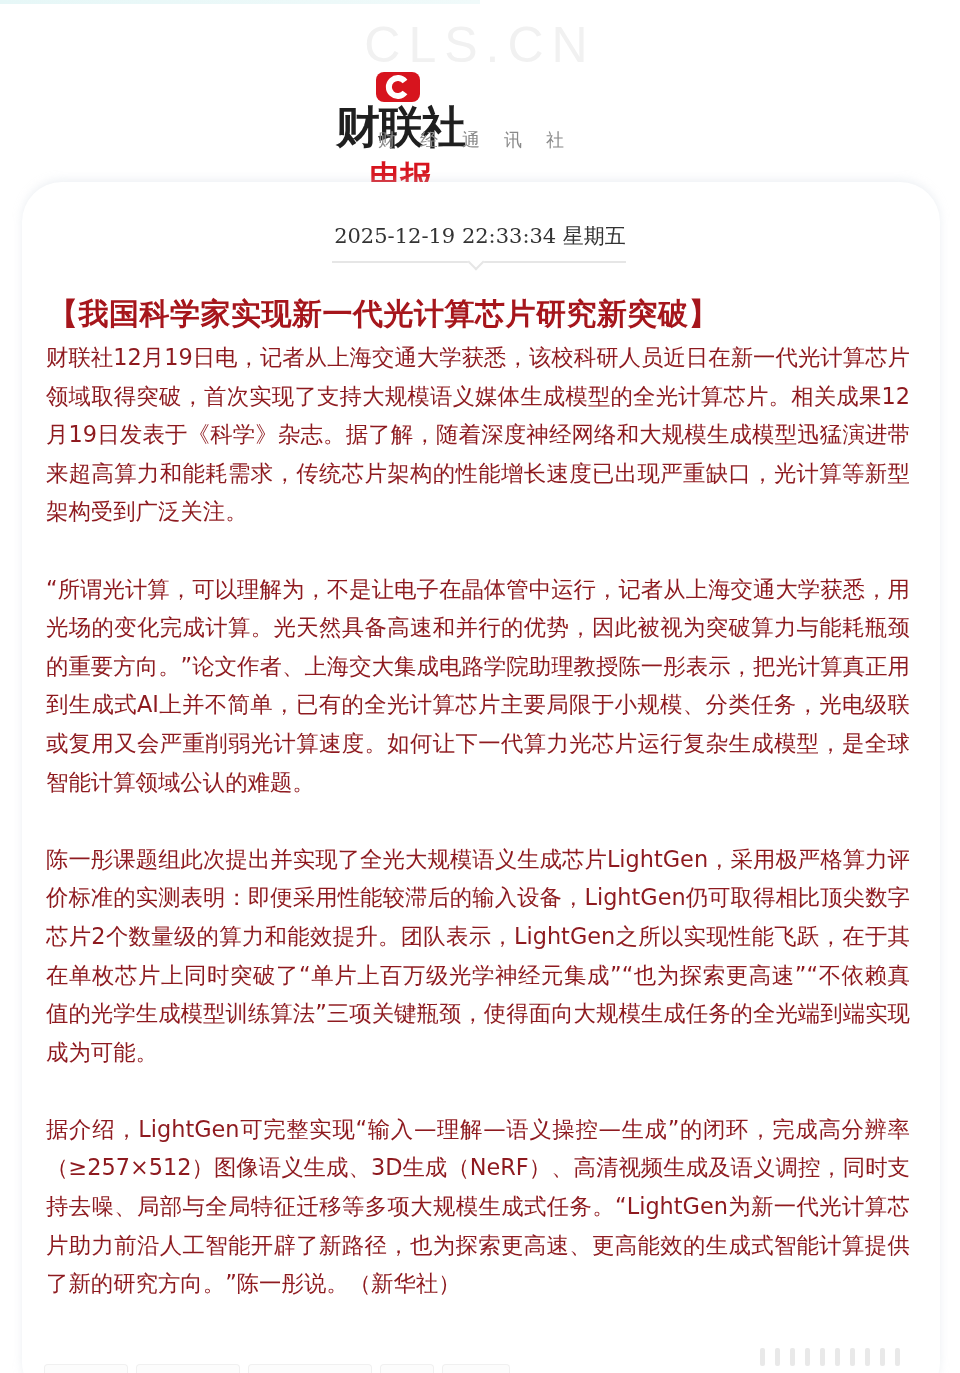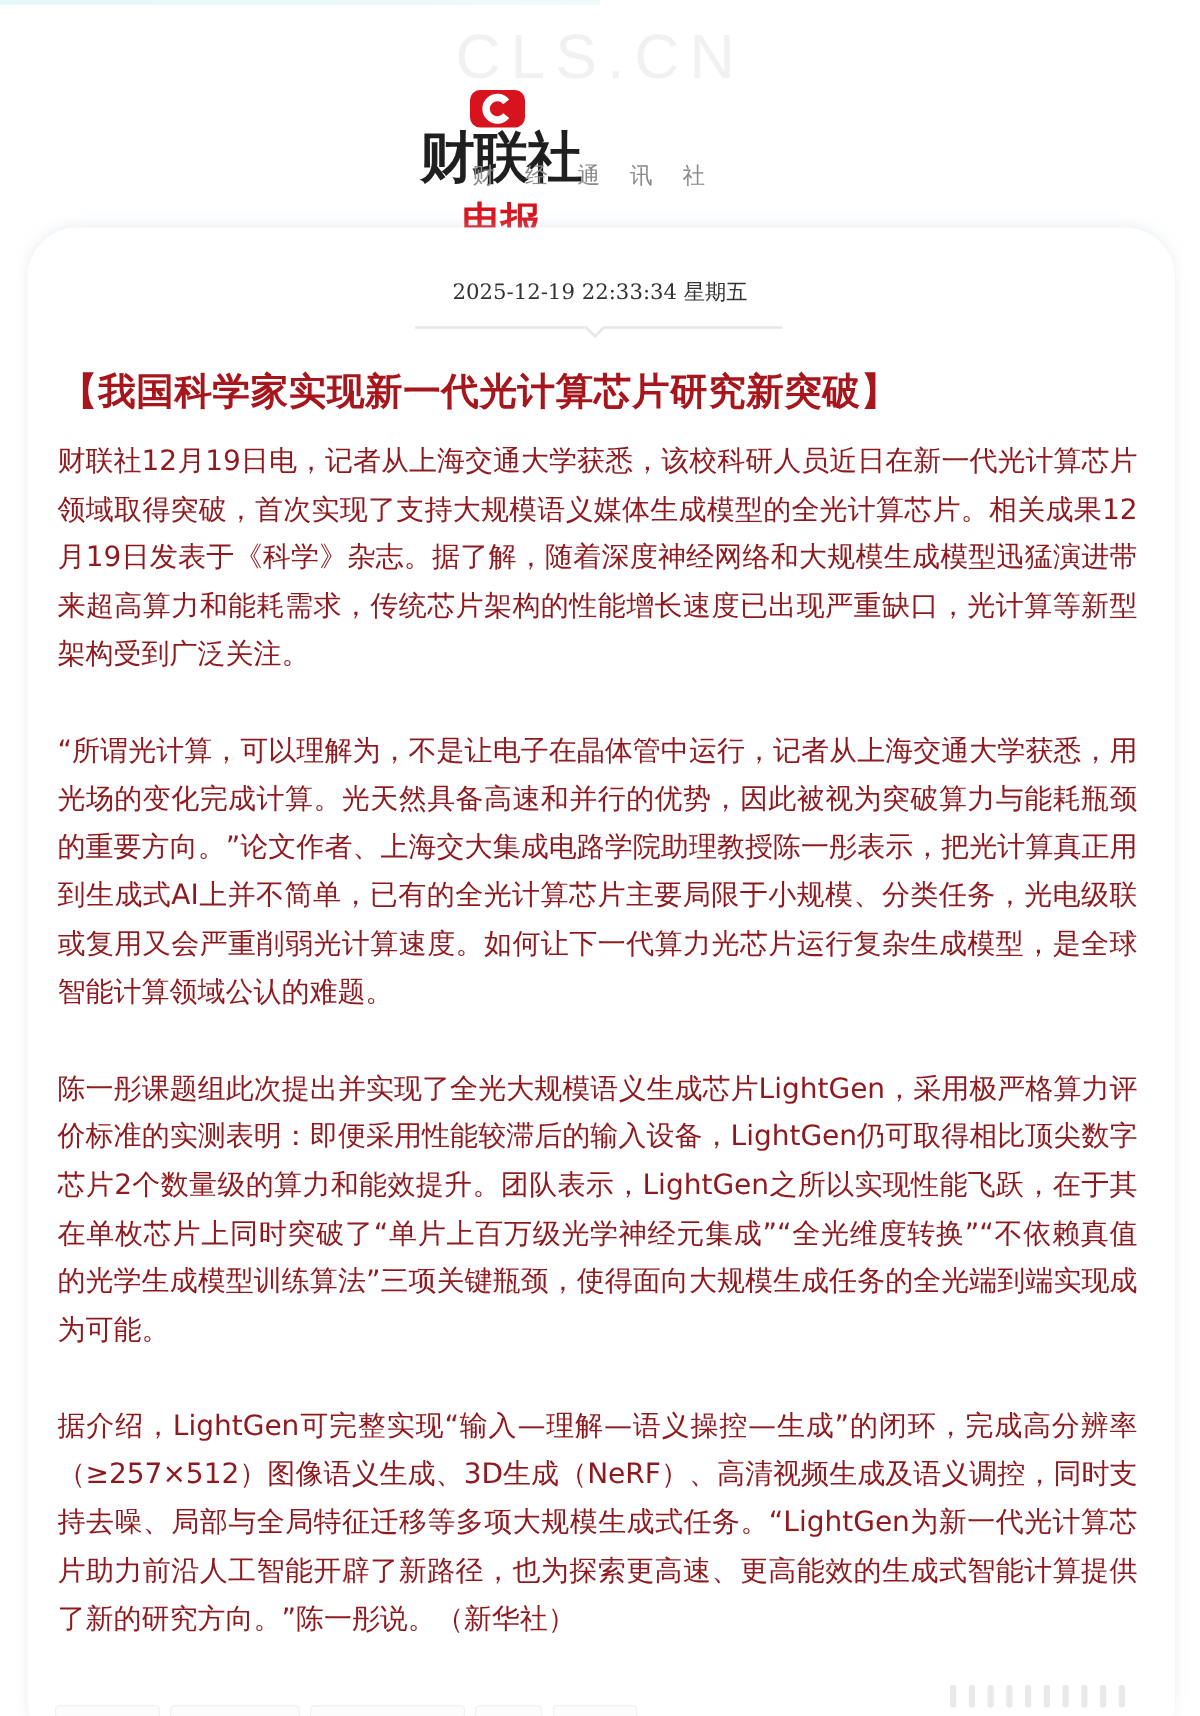--- a/index.html
+++ b/index.html
@@ -40,40 +40,40 @@
     }
 
     .card {
       position: absolute; left: 22px; top: 182px; width: 918px; height: 1220px;
       background: #ffffff; border-radius: 40px;
       box-shadow: 0 -2px 10px rgba(200, 210, 220, 0.35);
     }
 
     .timestamp {
       position: absolute; left: 0; width: 960px; top: 222px; text-align: center;
-      font-family: "DejaVu Serif", "Liberation Serif", serif; font-size: 17px; color: #333333;
+      font-family: "DejaVu Serif", "Liberation Serif", serif; font-size: 21px; color: #333333;
     }
     .ts-divider {
       position: absolute; left: 332px; top: 261px; width: 294px; height: 2px; background: #e6e6e6;
     }
     .ts-notch {
       position: absolute; left: 470px; top: 262px; width: 12px; height: 12px;
       border-right: 2px solid #e6e6e6; border-bottom: 2px solid #e6e6e6;
       background: #fff; transform: rotate(45deg); transform-origin: center;
       margin-top: -6px;
     }
 
     .headline {
       position: absolute; left: 48px; top: 292px; width: 880px;
       font-family: "DejaVu Serif", "Liberation Serif", serif; font-weight: bold;
       font-size: 30px; color: #a6161c; line-height: 44px; letter-spacing: 0.5px;
     }
 
     .article {
-      position: absolute; left: 46px; top: 350px; width: 864px;
+      position: absolute; left: 46px; top: 338px; width: 864px;
       color: #8e1a1f; font-size: 22.4px; line-height: 38.6px;
       font-family: "DejaVu Sans", "Liberation Sans", sans-serif;
       text-align: justify;
     }
     .article p { margin-bottom: 38.6px; }
 
     .footer-tags {
       position: absolute; left: 44px; top: 1364px; display: flex; gap: 8px;
     }
     .footer-tag {
@@ -111,21 +111,21 @@
 
 <div class="timestamp">2025-12-19 22:33:34 星期五</div>
 <div class="ts-divider"></div>
 <div class="ts-notch"></div>
 
 <h1 class="headline">【我国科学家实现新一代光计算芯片研究新突破】</h1>
 
 <article class="article">
   <p>财联社12月19日电，记者从上海交通大学获悉，该校科研人员近日在新一代光计算芯片领域取得突破，首次实现了支持大规模语义媒体生成模型的全光计算芯片。相关成果12月19日发表于《科学》杂志。据了解，随着深度神经网络和大规模生成模型迅猛演进带来超高算力和能耗需求，传统芯片架构的性能增长速度已出现严重缺口，光计算等新型架构受到广泛关注。</p>
   <p>“所谓光计算，可以理解为，不是让电子在晶体管中运行，记者从上海交通大学获悉，用光场的变化完成计算。光天然具备高速和并行的优势，因此被视为突破算力与能耗瓶颈的重要方向。”论文作者、上海交大集成电路学院助理教授陈一彤表示，把光计算真正用到生成式AI上并不简单，已有的全光计算芯片主要局限于小规模、分类任务，光电级联或复用又会严重削弱光计算速度。如何让下一代算力光芯片运行复杂生成模型，是全球智能计算领域公认的难题。</p>
-  <p>陈一彤课题组此次提出并实现了全光大规模语义生成芯片LightGen，采用极严格算力评价标准的实测表明：即便采用性能较滞后的输入设备，LightGen仍可取得相比顶尖数字芯片2个数量级的算力和能效提升。团队表示，LightGen之所以实现性能飞跃，在于其在单枚芯片上同时突破了“单片上百万级光学神经元集成”“全光维度转换”“不依赖真值的光学生成模型训练算法”三项关键瓶颈，使得面向大规模生成任务的全光端到端实现成为可能。</p>
+  <p>陈一彤课题组此次提出并实现了全光大规模语义生成芯片LightGen，采用极严格算力评价标准的实测表明：即便采用性能较滞后的输入设备，LightGen仍可取得相比顶尖数字芯片2个数量级的算力和能效提升。团队表示，LightGen之所以实现性能飞跃，在于其在单枚芯片上同时突破了“单片上百万级光学神经元集成”“也为探索更高速”“不依赖真值的光学生成模型训练算法”三项关键瓶颈，使得面向大规模生成任务的全光端到端实现成为可能。</p>
   <p>据介绍，LightGen可完整实现“输入—理解—语义操控—生成”的闭环，完成高分辨率（≥257×512）图像语义生成、3D生成（NeRF）、高清视频生成及语义调控，同时支持去噪、局部与全局特征迁移等多项大规模生成式任务。“LightGen为新一代光计算芯片助力前沿人工智能开辟了新路径，也为探索更高速、更高能效的生成式智能计算提供了新的研究方向。”陈一彤说。（新华社）</p>
 </article>
 
 <div class="footer-tags">
   <div class="footer-tag" style="width:84px"></div>
   <div class="footer-tag" style="width:104px"></div>
   <div class="footer-tag" style="width:124px"></div>
   <div class="footer-tag" style="width:54px"></div>
   <div class="footer-tag" style="width:68px"></div>
 </div>

